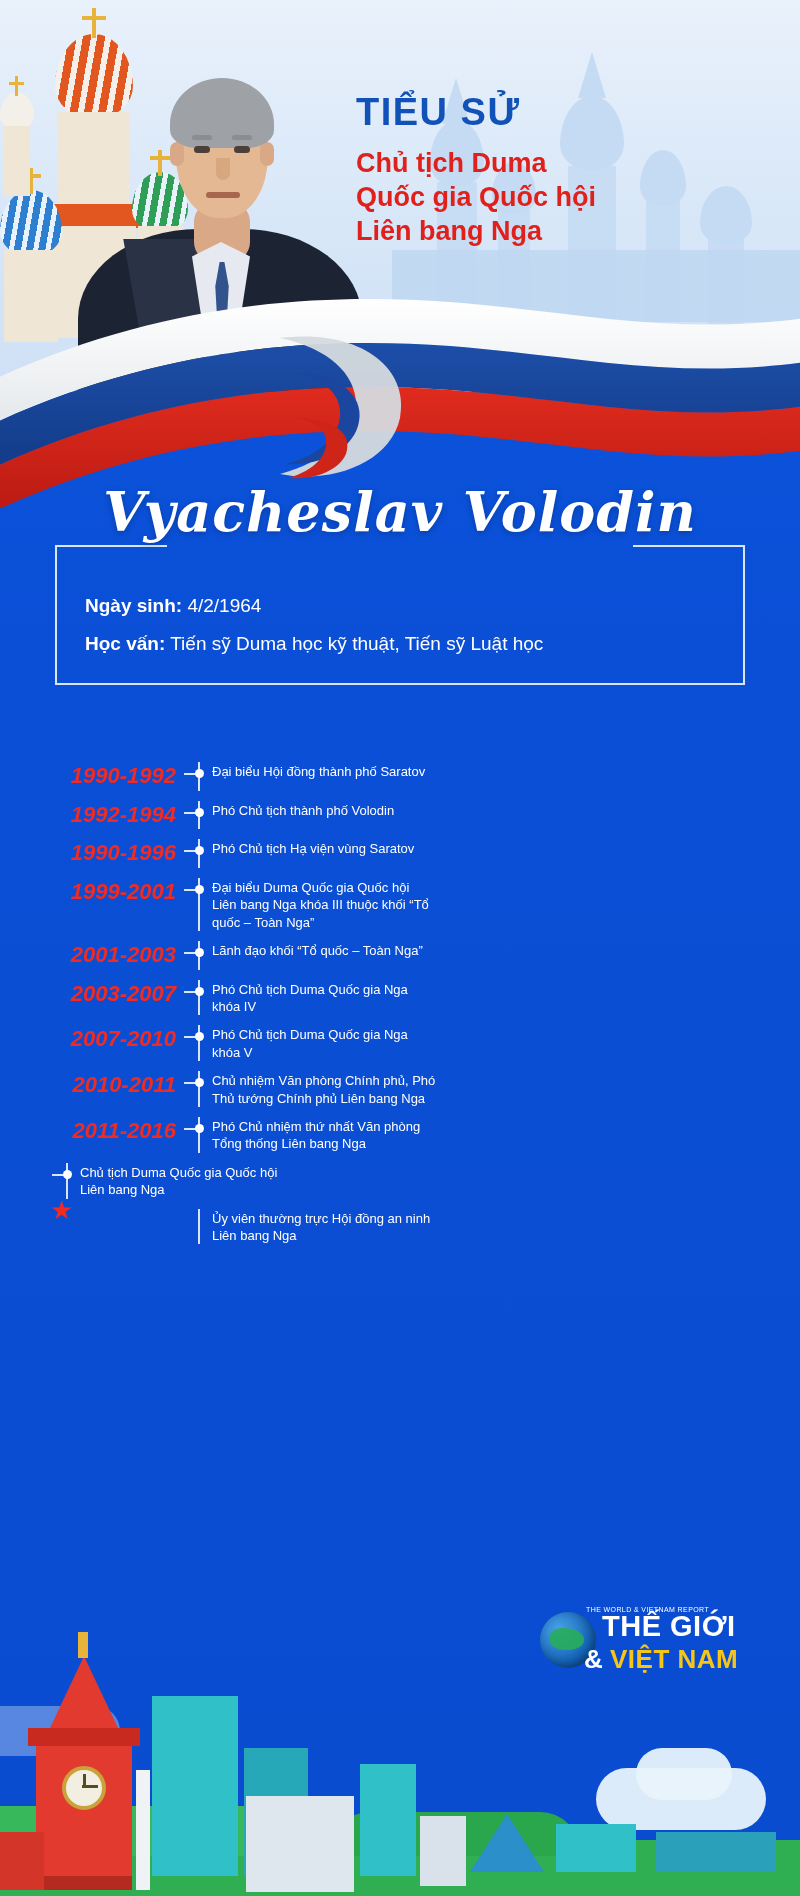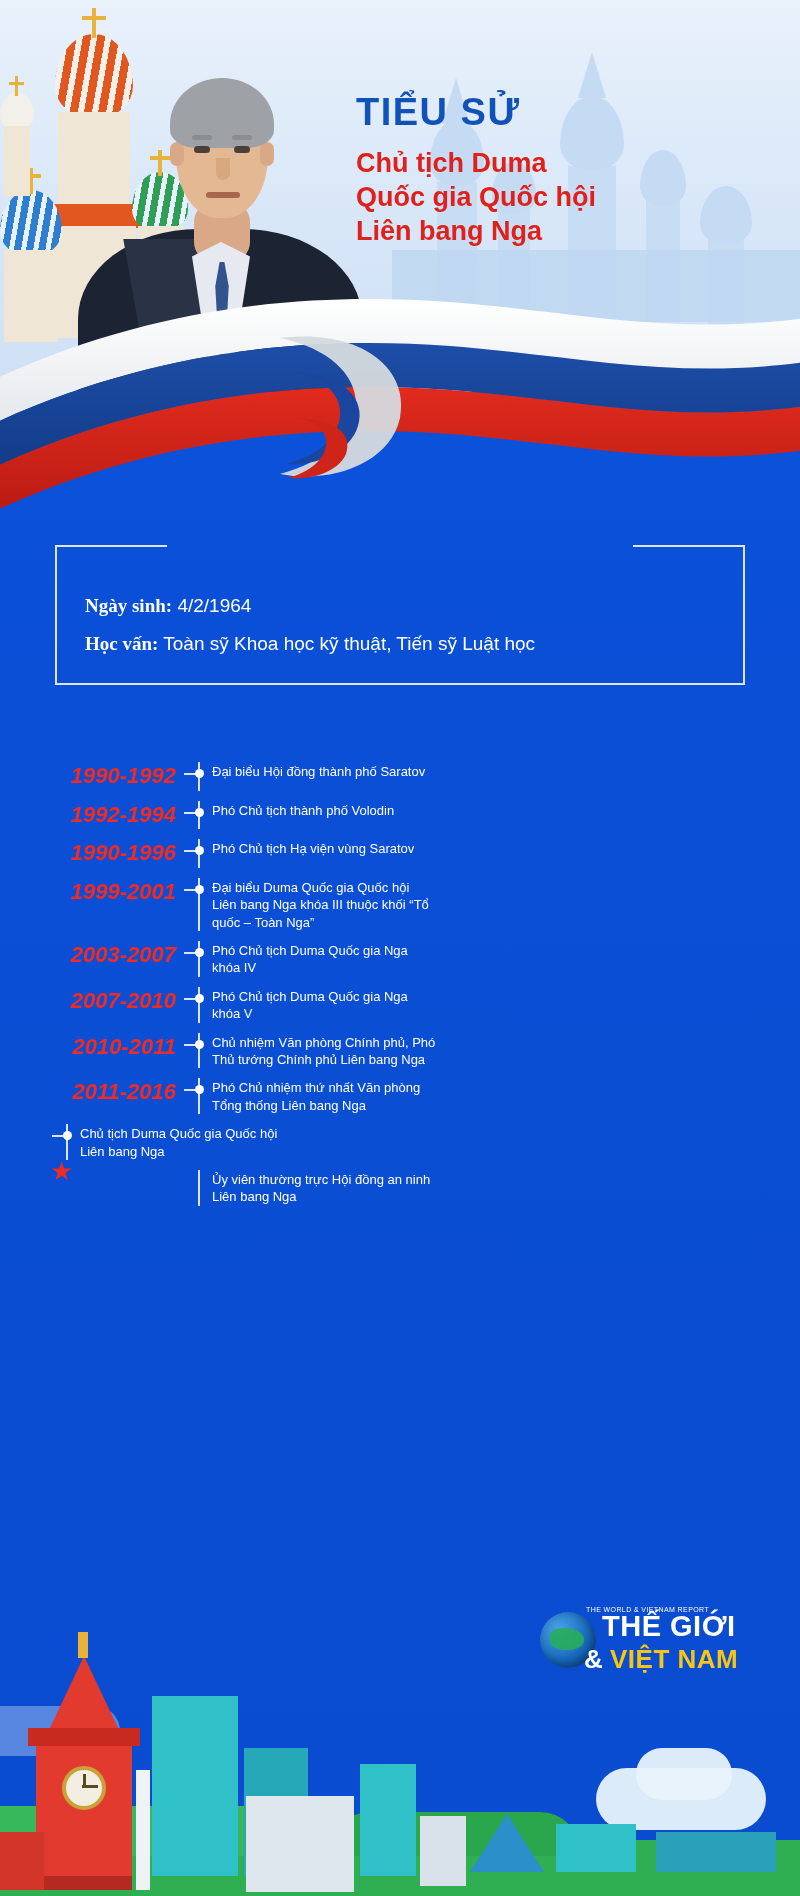--- a/index.html
+++ b/index.html
@@ -206,21 +206,21 @@
   }
   .name-box::before { left: 0; }
   .name-box::after { right: 0; }
   .info-line {
     position: absolute;
     left: 85px;
     color: #fff;
     font-size: 19px;
     white-space: nowrap;
   }
-  .info-line b { font-weight: bold; font-family: Liberation Serif, serif; }
+  .info-line b { font-weight: bold; }
   .info-1 { top: 125px; }
   .info-2 { top: 163px; }
 
   
   .career-title {
     position: absolute;
     left: 68px; top: 705px;
     font-size: 31px;
     font-weight: bold;
     color: #e6201c;
@@ -459,27 +459,28 @@
       <path d="M0,206 C170,124 330,112 470,122 C600,132 700,158 840,136 L840,180 C700,202 600,176 470,166 C330,156 170,168 0,250 Z" fill="url(#gr)"></path>
 
       <path d="M300,70 C380,60 430,100 420,150 C410,196 350,216 300,206 C345,194 376,166 376,136 C376,106 348,80 300,70 Z" fill="#d5dade" opacity=".95"></path>
       <path d="M312,104 C366,106 386,132 378,158 C370,184 338,198 306,196 C344,186 362,164 360,142 C358,122 340,110 312,104 Z" fill="#1a46a0"></path>
       <path d="M318,150 C360,152 372,168 366,186 C358,204 332,212 308,210 C336,202 348,186 346,172 C344,160 336,154 318,150 Z" fill="#cf2418"></path>
     </svg>
   </div>
 
   <div class="name-area">
     <div class="name-box"></div>
+    <div class="name">Vyacheslav Volodin</div>
     <div class="info-line info-1">
       <b>Ngày sinh:</b>
       <span>4/2/1964</span>
     </div>
     <div class="info-line info-2">
       <b>Học vấn:</b>
-      <span>Toàn sỹ Khoa học kỹ thuật, Tiến sỹ Luật học</span>
+      <span>Tiến sỹ Duma học kỹ thuật, Tiến sỹ Luật học</span>
     </div>
   </div>
 
   <div class="timeline" id="timeline">
       <div class="tl-row">
         <div class="tl-year">1990-1992</div>
         <div class="tl-mark">
           <i></i>
           <b></b>
           <s></s>
@@ -507,20 +508,29 @@
       <div class="tl-row">
         <div class="tl-year">1999-2001</div>
         <div class="tl-mark">
           <i></i>
           <b></b>
           <s></s>
         </div>
         <div class="tl-text">Đại biểu Duma Quốc gia Quốc hội
 Liên bang Nga khóa III thuộc khối “Tổ
 quốc – Toàn Nga”</div>
+      </div>
+      <div class="tl-row">
+        <div class="tl-year">2001-2003</div>
+        <div class="tl-mark">
+          <i></i>
+          <b></b>
+          <s></s>
+        </div>
+        <div class="tl-text">Lãnh đạo khối “Tổ quốc – Toàn Nga”</div>
       </div>
       <div class="tl-row">
         <div class="tl-year">2003-2007</div>
         <div class="tl-mark">
           <i></i>
           <b></b>
           <s></s>
         </div>
         <div class="tl-text">Phó Chủ tịch Duma Quốc gia Nga
 khóa IV</div>

